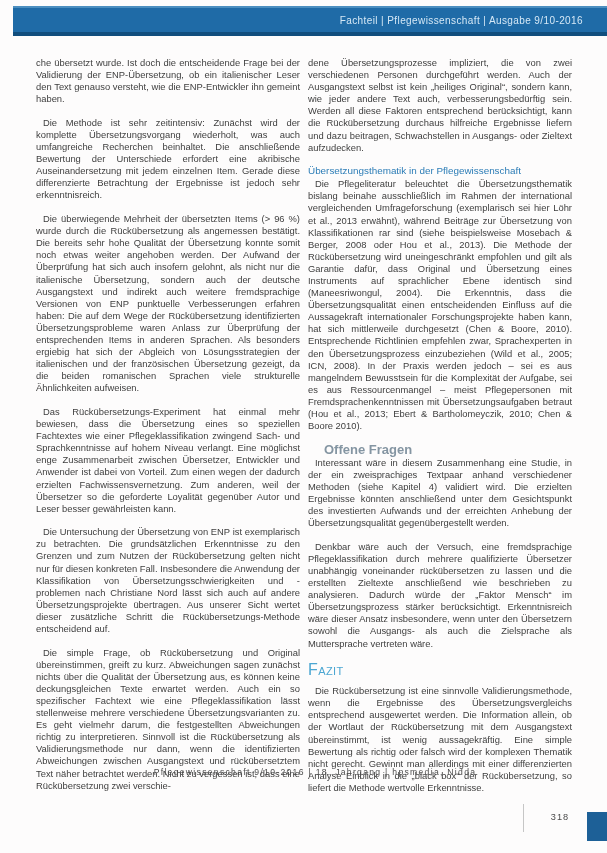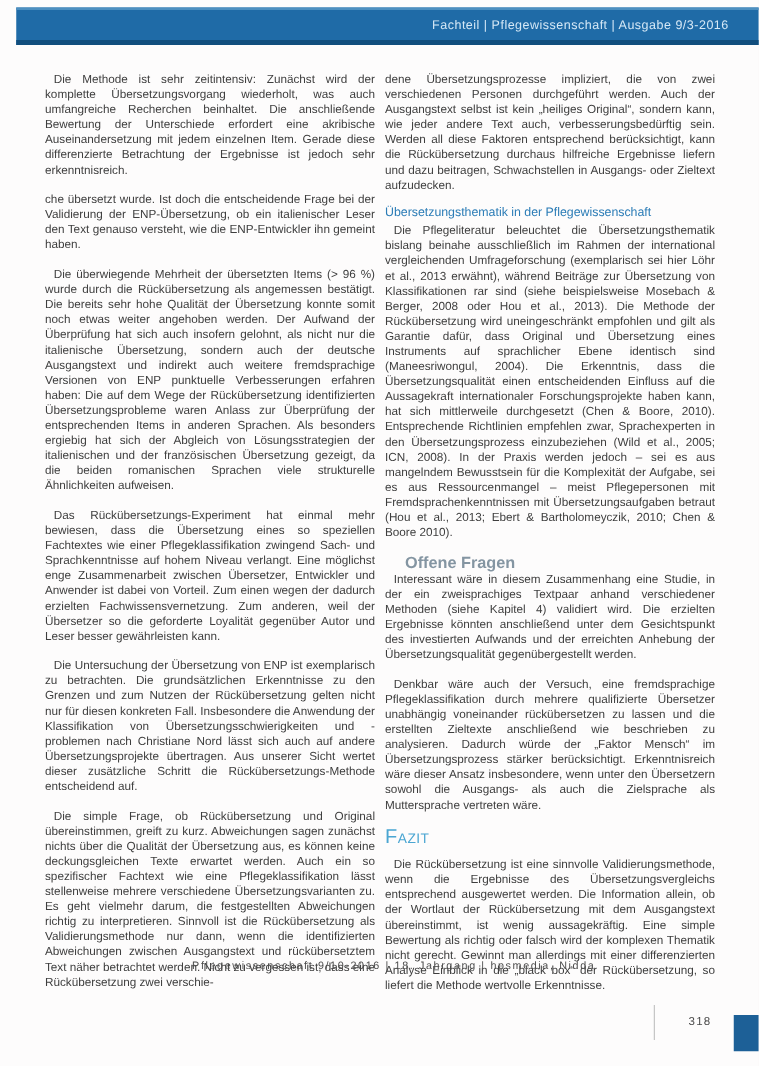--- a/index.html
+++ b/index.html
@@ -68,27 +68,27 @@
     position:absolute;top:812px;right:0;width:20px;height:29px;
     background:#1d6097;
   }
 </style>
 </head>
 <body>
 
 <div class="page">
 
   <div class="header-bar">
-    <span class="hdr-text">Fachteil | Pflegewissenschaft |  Ausgabe 9/3-2016</span>
+    <span class="hdr-text">Fachteil | Pflegewissenschaft |  Ausgabe 9/10-2016</span>
   </div>
 
   <div class="content">
     <div class="col">
+        <p class="blk-body noindent">che übersetzt wurde. Ist doch die entscheidende Frage bei der Validierung der ENP-Übersetzung, ob ein italienischer Leser den Text genauso versteht, wie die ENP-Entwickler ihn gemeint haben.</p>
         <p class="blk-body">Die Methode ist sehr zeitintensiv: Zunächst wird der komplette Übersetzungsvorgang wiederholt, was auch umfangreiche Recherchen beinhaltet. Die anschließende Bewertung der Unterschiede erfordert eine akribische Auseinandersetzung mit jedem einzelnen Item. Gerade diese differenzierte Betrachtung der Ergebnisse ist jedoch sehr erkenntnisreich.</p>
-        <p class="blk-body noindent">che übersetzt wurde. Ist doch die entscheidende Frage bei der Validierung der ENP-Übersetzung, ob ein italienischer Leser den Text genauso versteht, wie die ENP-Entwickler ihn gemeint haben.</p>
         <p class="blk-body">Die überwiegende Mehrheit der übersetzten Items (&gt; 96 %) wurde durch die Rückübersetzung als angemessen bestätigt. Die bereits sehr hohe Qualität der Übersetzung konnte somit noch etwas weiter angehoben werden. Der Aufwand der Überprüfung hat sich auch insofern gelohnt, als nicht nur die italienische Übersetzung, sondern auch der deutsche Ausgangstext und indirekt auch weitere fremdsprachige Versionen von ENP punktuelle Verbesserungen erfahren haben: Die auf dem Wege der Rückübersetzung identifizierten Übersetzungsprobleme waren Anlass zur Überprüfung der entsprechenden Items in anderen Sprachen. Als besonders ergiebig hat sich der Abgleich von Lösungsstrategien der italienischen und der französischen Übersetzung gezeigt, da die beiden romanischen Sprachen viele strukturelle Ähnlichkeiten aufweisen.</p>
         <p class="blk-body">Das Rückübersetzungs-Experiment hat einmal mehr bewiesen, dass die Übersetzung eines so speziellen Fachtextes wie einer Pflegeklassifikation zwingend Sach- und Sprachkenntnisse auf hohem Niveau verlangt. Eine möglichst enge Zusammenarbeit zwischen Übersetzer, Entwickler und Anwender ist dabei von Vorteil. Zum einen wegen der dadurch erzielten Fachwissensvernetzung. Zum anderen, weil der Übersetzer so die geforderte Loyalität gegenüber Autor und Leser besser gewährleisten kann.</p>
         <p class="blk-body">Die Untersuchung der Übersetzung von ENP ist exemplarisch zu betrachten. Die grundsätzlichen Erkenntnisse zu den Grenzen und zum Nutzen der Rückübersetzung gelten nicht nur für diesen konkreten Fall. Insbesondere die Anwendung der Klassifikation von Übersetzungsschwierigkeiten und -problemen nach Christiane Nord lässt sich auch auf andere Übersetzungsprojekte übertragen. Aus unserer Sicht wertet dieser zusätzliche Schritt die Rückübersetzungs-Methode entscheidend auf.</p>
         <p class="blk-body">Die simple Frage, ob Rückübersetzung und Original übereinstimmen, greift zu kurz. Abweichungen sagen zunächst nichts über die Qualität der Übersetzung aus, es können keine deckungsgleichen Texte erwartet werden. Auch ein so spezifischer Fachtext wie eine Pflegeklassifikation lässt stellenweise mehrere verschiedene Übersetzungsvarianten zu. Es geht vielmehr darum, die festgestellten Abweichungen richtig zu interpretieren. Sinnvoll ist die Rückübersetzung als Validierungsmethode nur dann, wenn die identifizierten Abweichungen zwischen Ausgangstext und rückübersetztem Text näher betrachtet werden. Nicht zu vergessen ist, dass eine Rückübersetzung zwei verschie-</p>
       </div>
     <div class="col">
         <p class="blk-body noindent">dene Übersetzungsprozesse impliziert, die von zwei verschiedenen Personen durchgeführt werden. Auch der Ausgangstext selbst ist kein „heiliges Original“, sondern kann, wie jeder andere Text auch, verbesserungsbedürftig sein. Werden all diese Faktoren entsprechend berücksichtigt, kann die Rückübersetzung durchaus hilfreiche Ergebnisse liefern und dazu beitragen, Schwachstellen in Ausgangs- oder Zieltext aufzudecken.</p>
         <h2 class="blk-heading-blue">Übersetzungsthematik in der Pflegewissenschaft</h2>
         <p class="blk-body">Die Pflegeliteratur beleuchtet die Übersetzungsthematik bislang beinahe ausschließlich im Rahmen der international vergleichenden Umfrageforschung (exemplarisch sei hier Löhr et al., 2013 erwähnt), während Beiträge zur Übersetzung von Klassifikationen rar sind (siehe beispielsweise Mosebach &amp; Berger, 2008 oder Hou et al., 2013). Die Methode der Rückübersetzung wird uneingeschränkt empfohlen und gilt als Garantie dafür, dass Original und Übersetzung eines Instruments auf sprachlicher Ebene identisch sind (Maneesriwongul, 2004). Die Erkenntnis, dass die Übersetzungsqualität einen entscheidenden Einfluss auf die Aussagekraft internationaler Forschungsprojekte haben kann, hat sich mittlerweile durchgesetzt (Chen &amp; Boore, 2010). Entsprechende Richtlinien empfehlen zwar, Sprachexperten in den Übersetzungsprozess einzubeziehen (Wild et al., 2005; ICN, 2008). In der Praxis werden jedoch – sei es aus mangelndem Bewusstsein für die Komplexität der Aufgabe, sei es aus Ressourcenmangel – meist Pflegepersonen mit Fremdsprachenkenntnissen mit Übersetzungsaufgaben betraut (Hou et al., 2013; Ebert &amp; Bartholomeyczik, 2010; Chen &amp; Boore 2010).</p>
         <h2 class="blk-heading-gray">Offene Fragen</h2>

